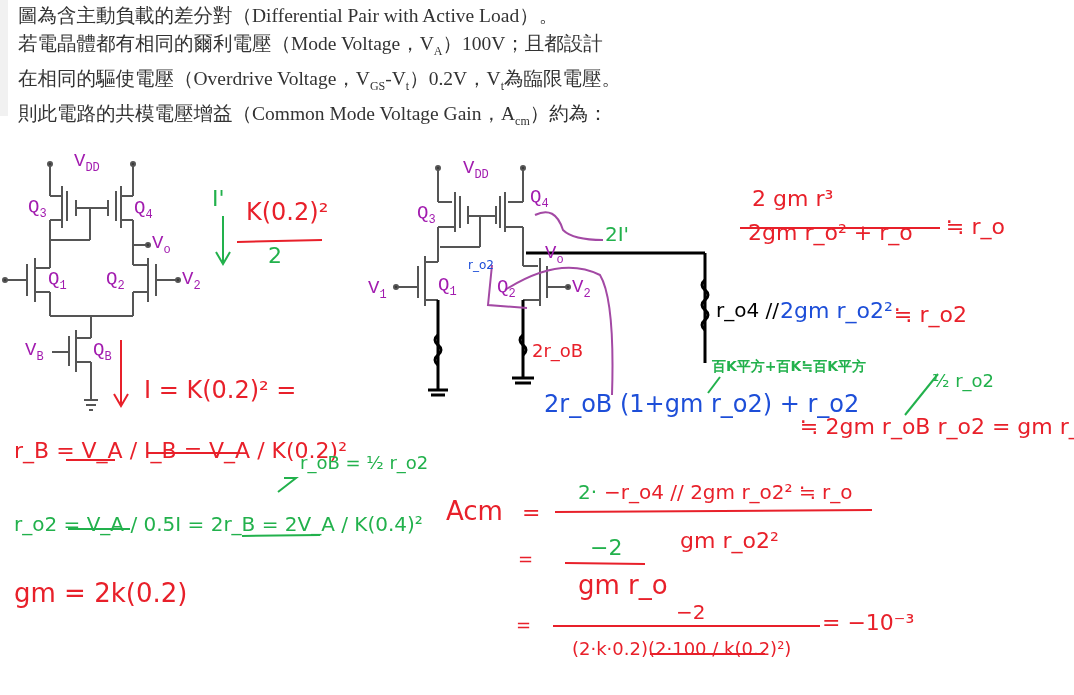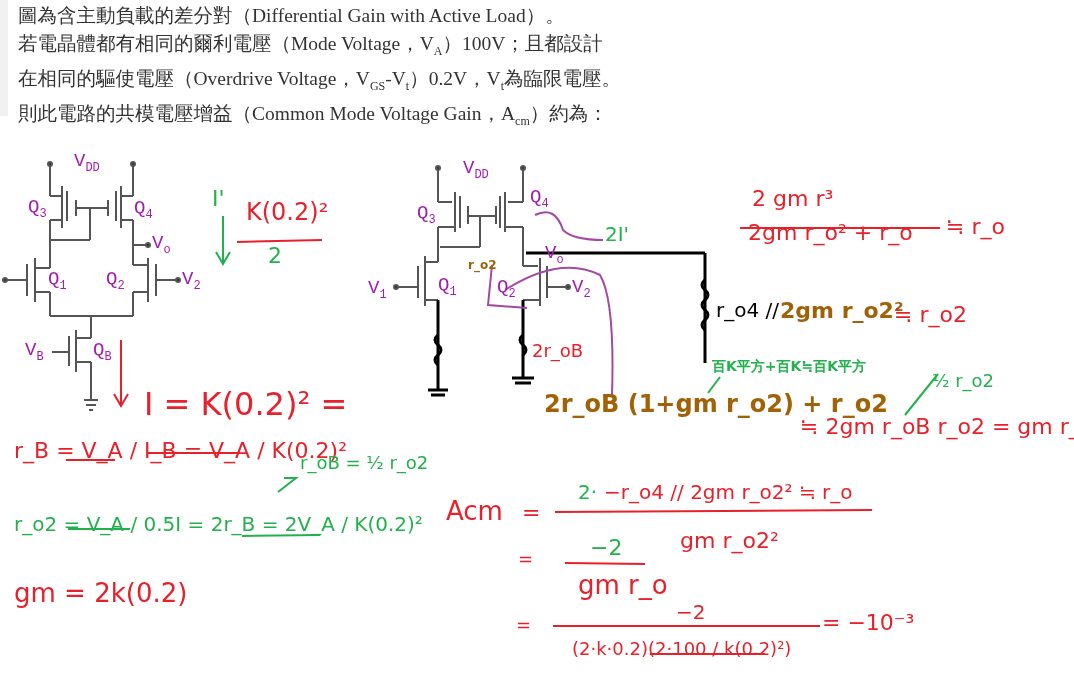--- a/index.html
+++ b/index.html
@@ -5,32 +5,32 @@
   html, body { margin:0; padding:0; background:#ffffff; }
   body { width:1074px; height:695px; position:relative; overflow:hidden; font-family:"DejaVu Serif", serif; }
   .leftbar { position:absolute; left:0; top:0; width:8px; height:116px; background:#f1f1f1; }
   .question { position:absolute; left:18px; top:2px; width:700px; }
   .qline { font-family:"Liberation Serif", "DejaVu Serif", serif; font-size:19.5px; line-height:27.5px; color:#333; white-space:nowrap; }
   .qline sub { font-size:12px; }
   svg { position:absolute; left:0; top:0; }
   .hw { position:absolute; font-family:"DejaVu Sans", sans-serif; white-space:nowrap; }
   .red { color:#e8202a; }
   .green { color:#22b14c; }
-  .purple { color:#a16207;font-weight:bold; }
+  .purple { color:#1d4ed8; }
   .black { color:#000; }
   .lbl { position:absolute; font-family:Liberation Mono, monospace; font-size:19px; color:#a21caf; }
   .lbl sub { font-size:12px; }
 </style>
 </head>
 <body>
 
 <div class="leftbar"></div>
 
 <div class="question">
-  <div class="qline">圖為含主動負載的差分對（Differential Gain with Active Load）。</div>
+  <div class="qline">圖為含主動負載的差分對（Differential Pair with Active Load）。</div>
   <div class="qline"><span>若電晶體都有相同的爾利電壓（Mode Voltage，V</span><sub>A</sub><span>）100V；且都設計</span></div>
   <div class="qline"><span>在相同的驅使電壓（Overdrive Voltage，V</span><sub>GS</sub><span>-V</span><sub>t</sub><span>）0.2V，V</span><sub>t</sub><span>為臨限電壓。</span></div>
   <div class="qline"><span>則此電路的共模電壓增益（Common Mode Voltage Gain，A</span><sub>cm</sub><span>）約為：</span></div>
 </div>
 
 <svg width="1074" height="695" viewBox="0 0 1074 695">
   <g stroke="#555" stroke-width="2" fill="none">
 
     <line x1="50" y1="164" x2="50" y2="196"></line>
       <circle cx="50" cy="164" r="2" fill="#333"></circle>
@@ -181,25 +181,25 @@
 <div class="lbl" style="left:530px;top:186px"><span>Q</span><sub>4</sub></div>
 <div class="lbl" style="left:545px;top:242px"><span>V</span><sub>o</sub></div>
 <div class="lbl" style="left:368px;top:277px"><span>V</span><sub>1</sub></div>
 <div class="lbl" style="left:438px;top:274px"><span>Q</span><sub>1</sub></div>
 <div class="lbl" style="left:497px;top:276px"><span>Q</span><sub>2</sub></div>
 <div class="lbl" style="left:572px;top:276px"><span>V</span><sub>2</sub></div>
 
 <div class="hw green" style="left:212px;top:186px;font-size:22px">I'</div>
 <div class="hw red" style="left:246px;top:198px;font-size:24px">K(0.2)²</div>
 <div class="hw green" style="left:268px;top:243px;font-size:22px">2</div>
-<div class="hw red" style="left:144px;top:385px;font-size:32px">I = K(0.2)² =</div>
+<div class="hw red" style="left:144px;top:376px;font-size:24px">I = K(0.2)² =</div>
 
 <div class="hw red" style="left:14px;top:438px;font-size:22px">r_B = V_A / I_B = V_A / K(0.2)²</div>
 <div class="hw green" style="left:300px;top:452px;font-size:18px">r_oB = ½ r_o2</div>
-<div class="hw green" style="left:14px;top:512px;font-size:20px">r_o2 = V_A / 0.5I = 2r_B = 2V_A / K(0.2)²</div>
+<div class="hw green" style="left:14px;top:512px;font-size:20px">r_o2 = V_A / 0.5I = 2r_B = 2V_A / K(0.4)²</div>
 <div class="hw red" style="left:14px;top:578px;font-size:26px">gm = 2k(0.2)</div>
 
 <div class="hw green" style="left:605px;top:222px;font-size:20px">2I'</div>
 <div class="hw purple" style="left:468px;top:258px;font-size:12px">r_o2</div>
 <div class="hw red" style="left:532px;top:340px;font-size:18px">2r_oB</div>
 
 <div class="hw red" style="left:752px;top:186px;font-size:22px">2 gm r³</div>
 <div class="hw red" style="left:748px;top:220px;font-size:22px">2gm r_o² + r_o</div>
 <div class="hw red" style="left:946px;top:214px;font-size:22px">≒ r_o</div>
 

